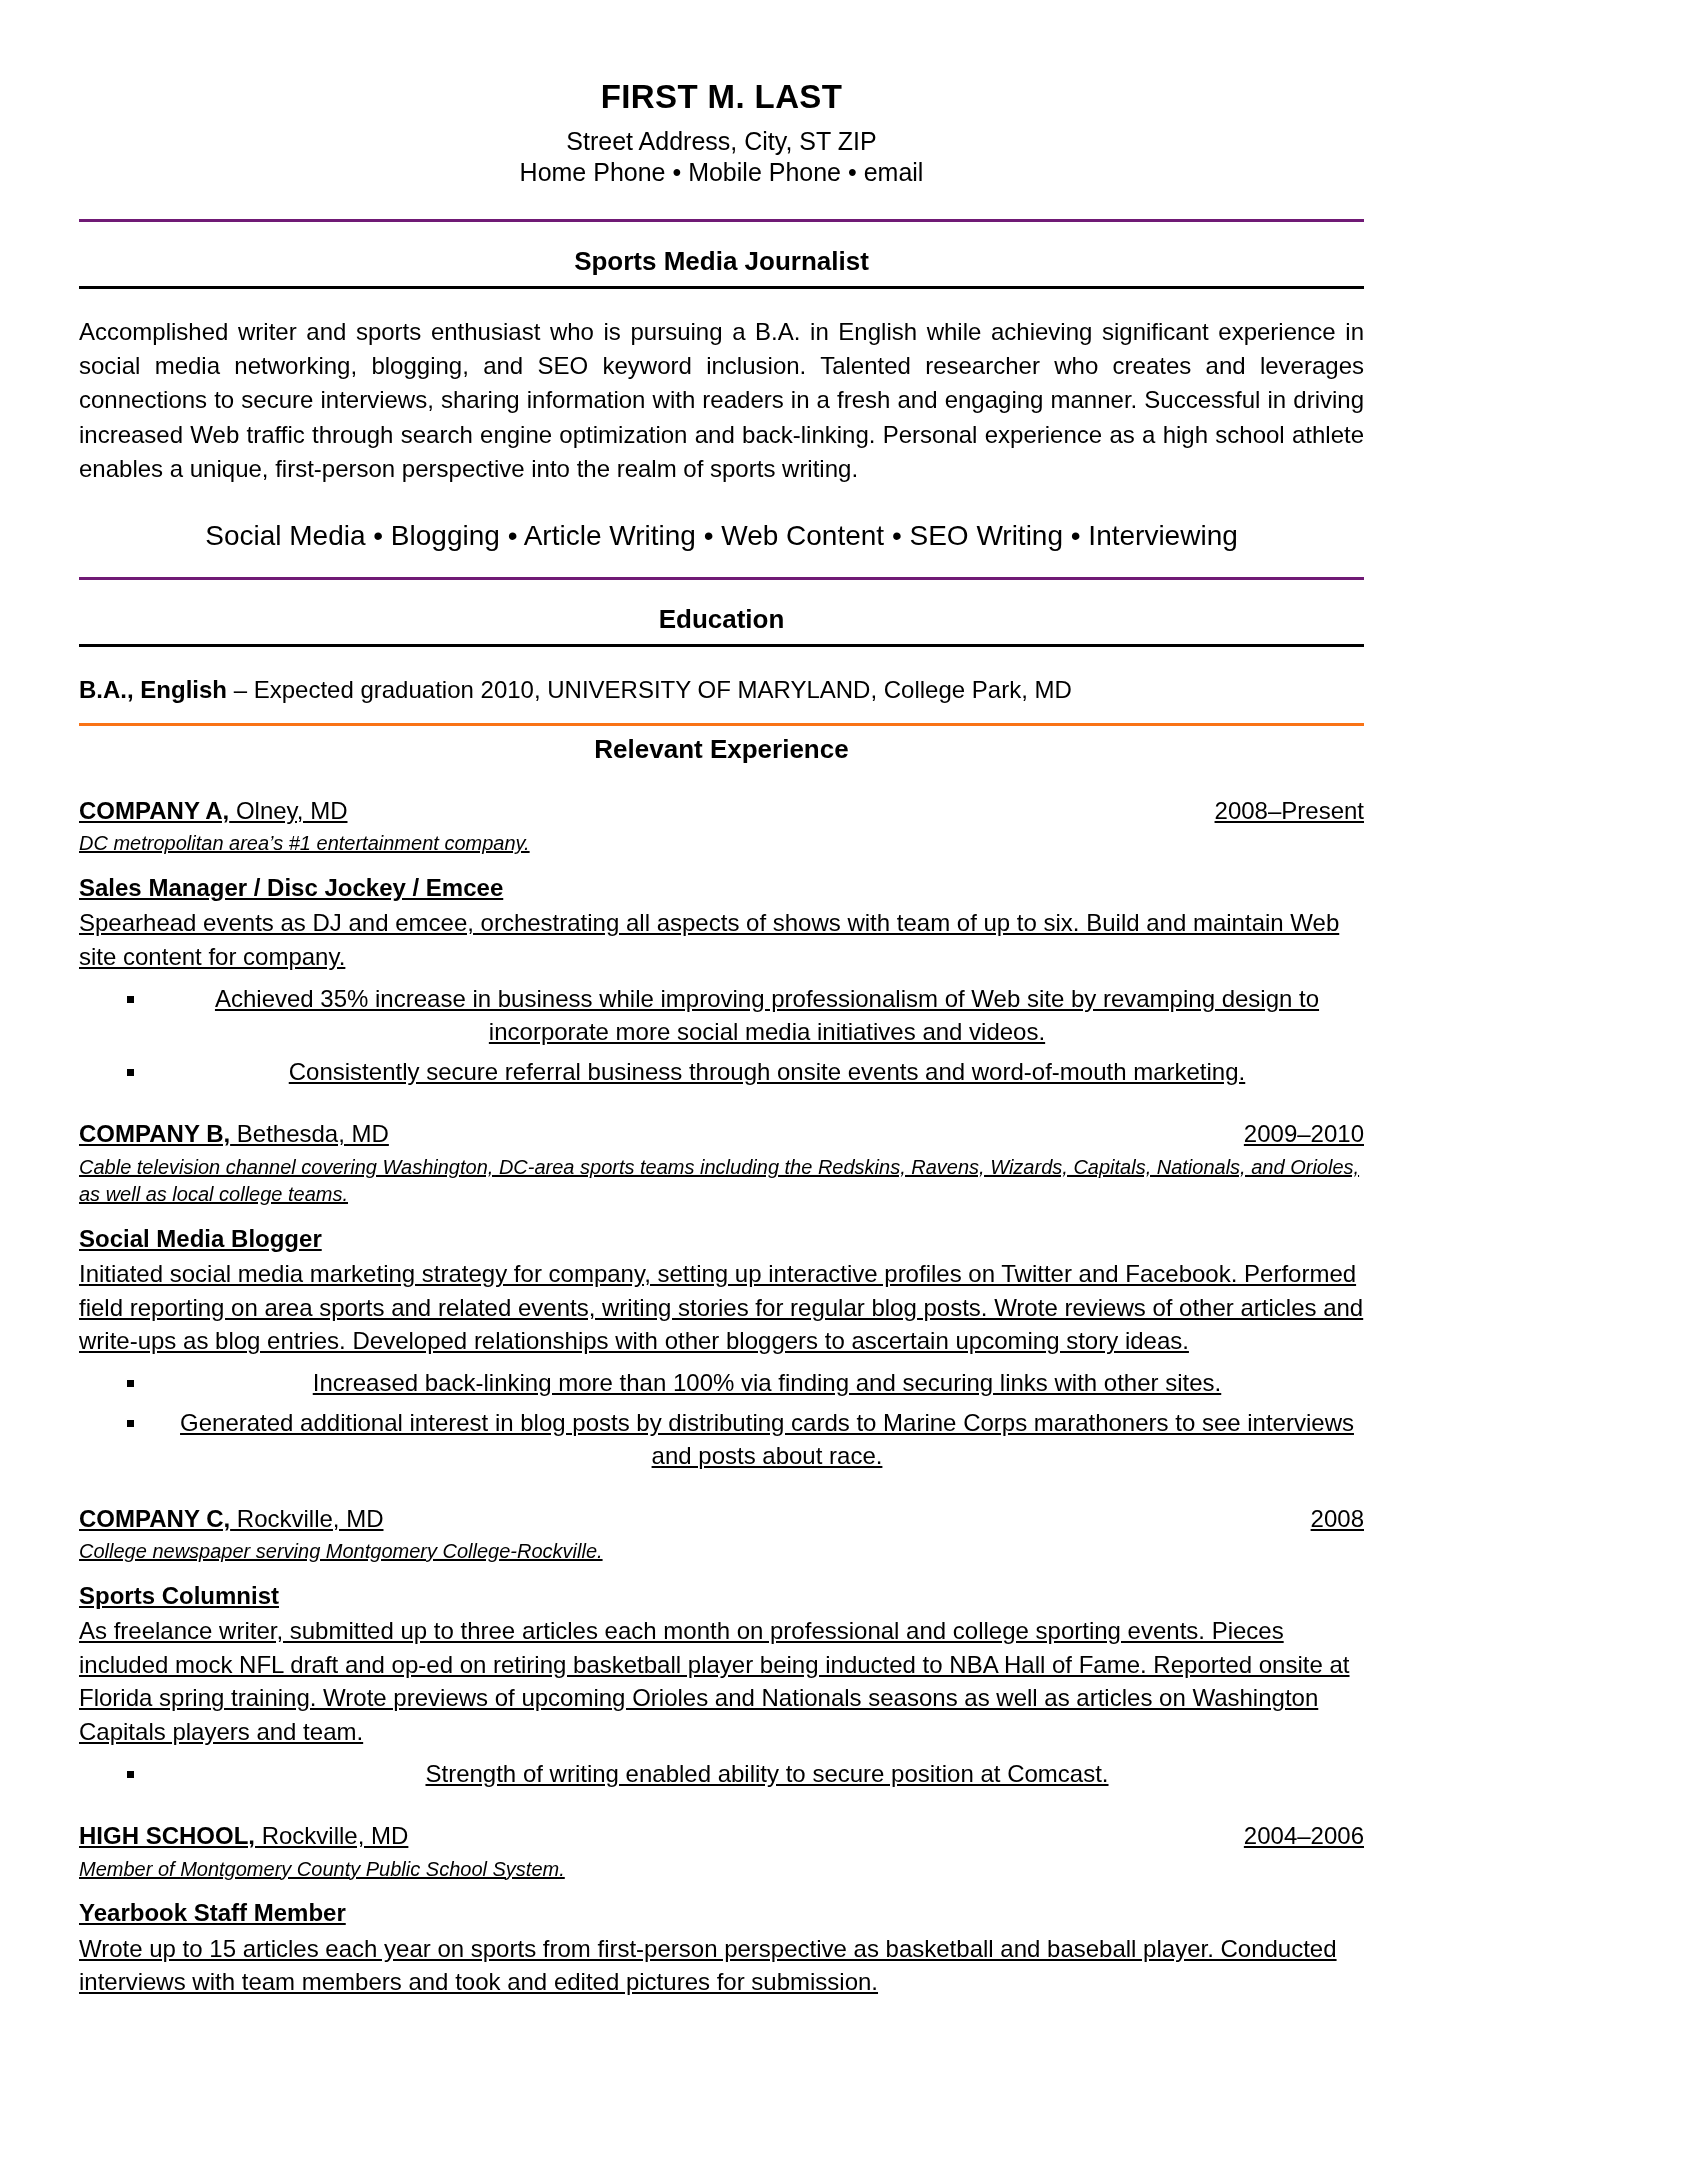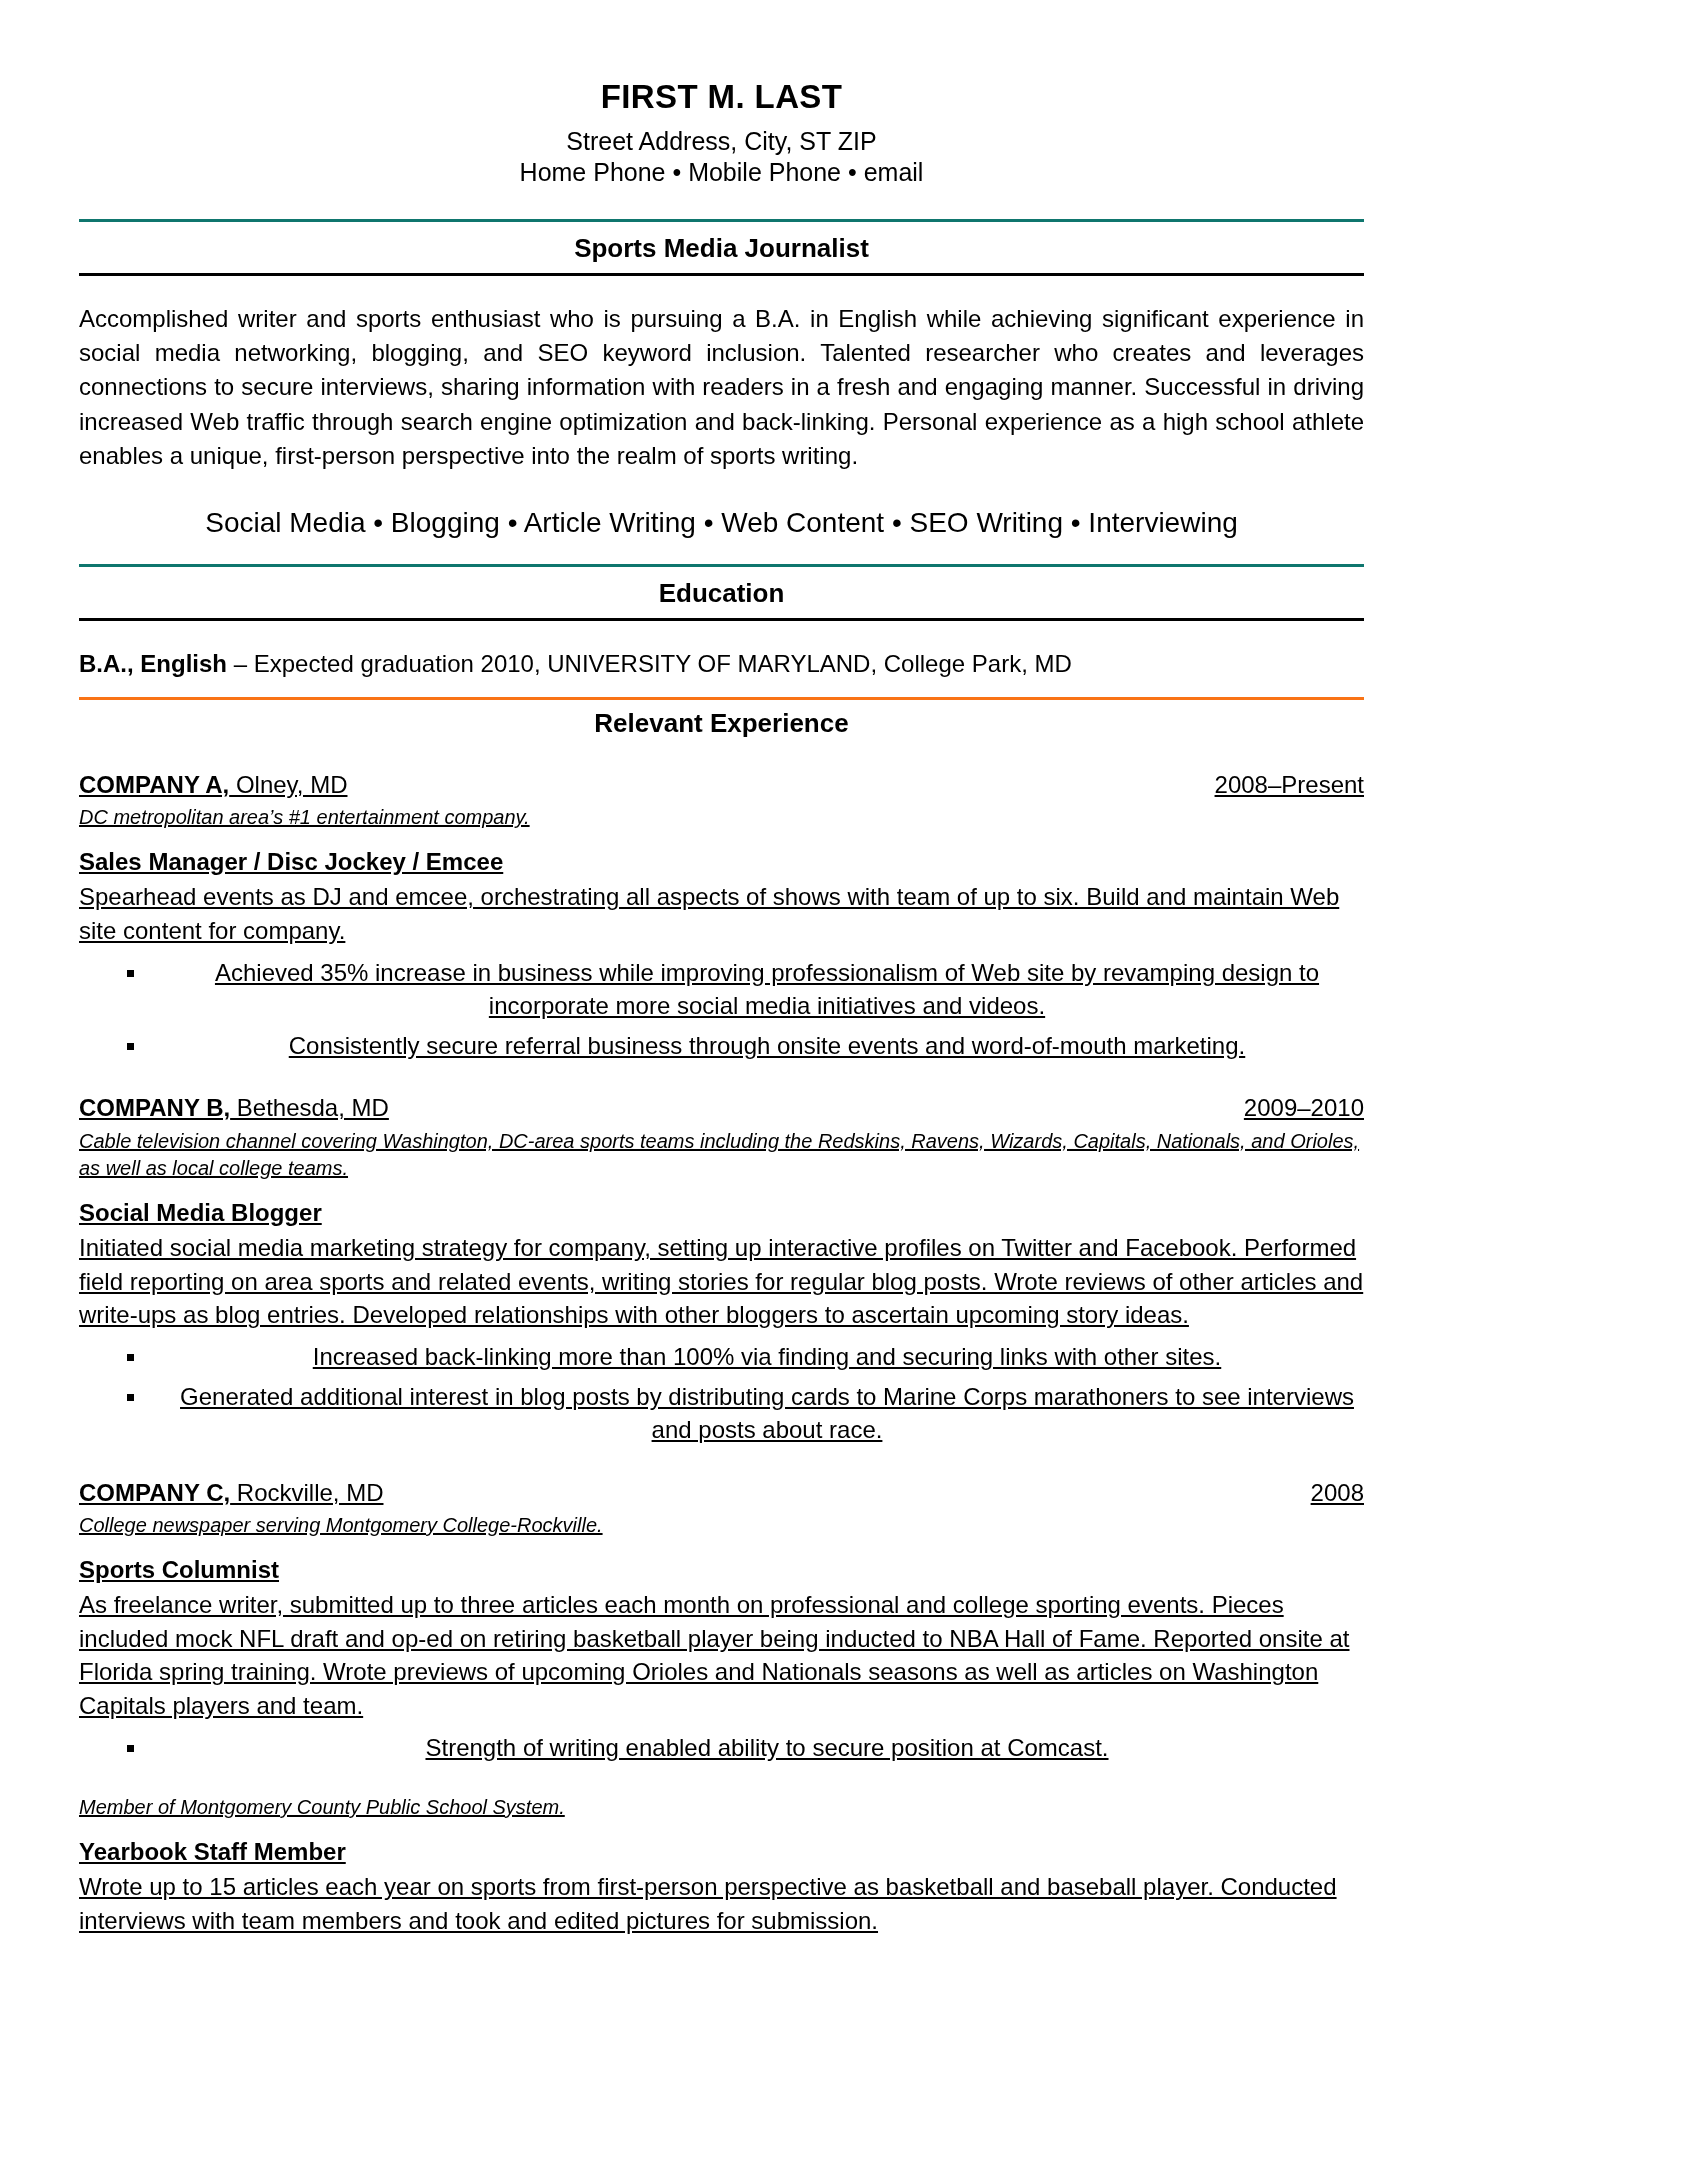--- a/index.html
+++ b/index.html
@@ -36,24 +36,24 @@
   }
   .address-line,
   .contact-line {
     font-size: 25px;
     line-height: 1.26;
     margin: 0;
   }
 
   
   .section-bar {
-    border-top: 3px solid #0f766e;
+    border-top: 3px solid #701a75;
     border-bottom: 3px solid #000;
     text-align: center;
-    padding: 11px 0 9px 0;
+    padding: 24px 0 9px 0;
     margin-top: 22px;
   }
   .section-bar .section-title {
     font-size: 26px;
     font-weight: bold;
   }
   .section-bar-top-only {
     border-top: 3px solid #f97316;
     border-bottom: none;
     text-align: center;
@@ -220,20 +220,24 @@
       </div>
       <p class="job-desc">College newspaper serving Montgomery College-Rockville.</p>
       <p class="job-title">Sports Columnist</p>
       <p class="job-body">As freelance writer, submitted up to three articles each month on professional and college sporting events. Pieces included mock NFL draft and op-ed on retiring basketball player being inducted to NBA Hall of Fame. Reported onsite at Florida spring training. Wrote previews of upcoming Orioles and Nationals seasons as well as articles on Washington Capitals players and team.</p>
       <ul class="bullets">
         <li><span class="sq"></span><span>Strength of writing enabled ability to secure position at Comcast.</span></li>
       </ul>
     </div>
 
     <div class="job">
+      <div class="job-top">
+        <div><span class="job-org">HIGH SCHOOL,</span><span class="job-loc"> Rockville, MD</span></div>
+        <div class="job-dates">2004–2006</div>
+      </div>
       <p class="job-desc">Member of Montgomery County Public School System.</p>
       <p class="job-title">Yearbook Staff Member</p>
       <p class="job-body">Wrote up to 15 articles each year on sports from first-person perspective as basketball and baseball player. Conducted interviews with team members and took and edited pictures for submission.</p>
     </div>
 
   </div>
 </div>
 
 
 </body></html>

